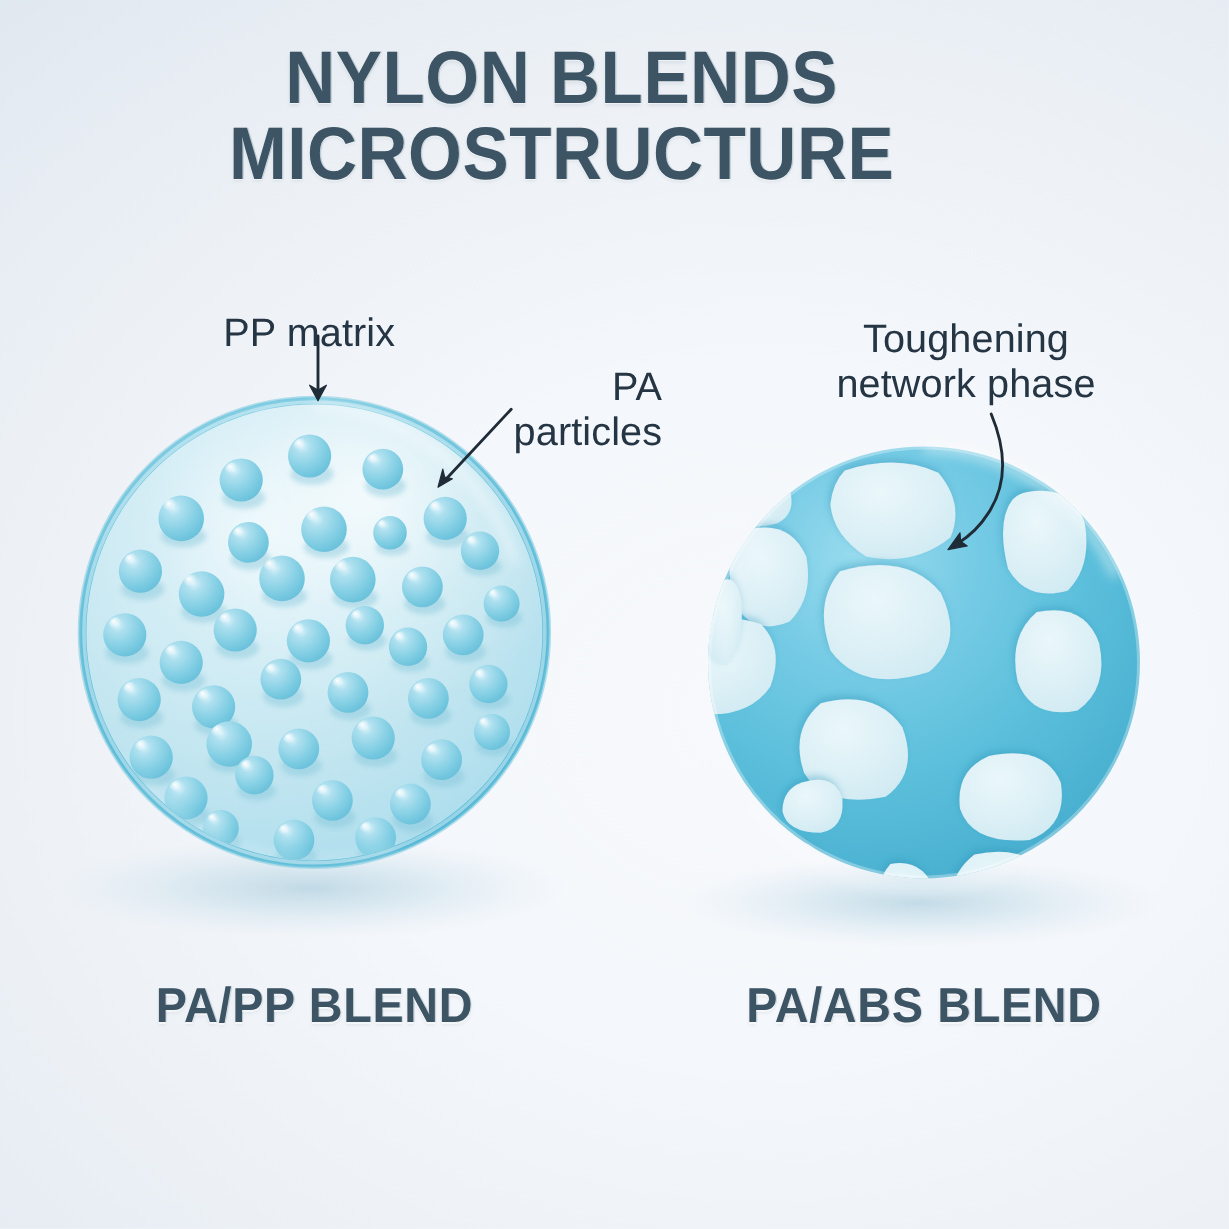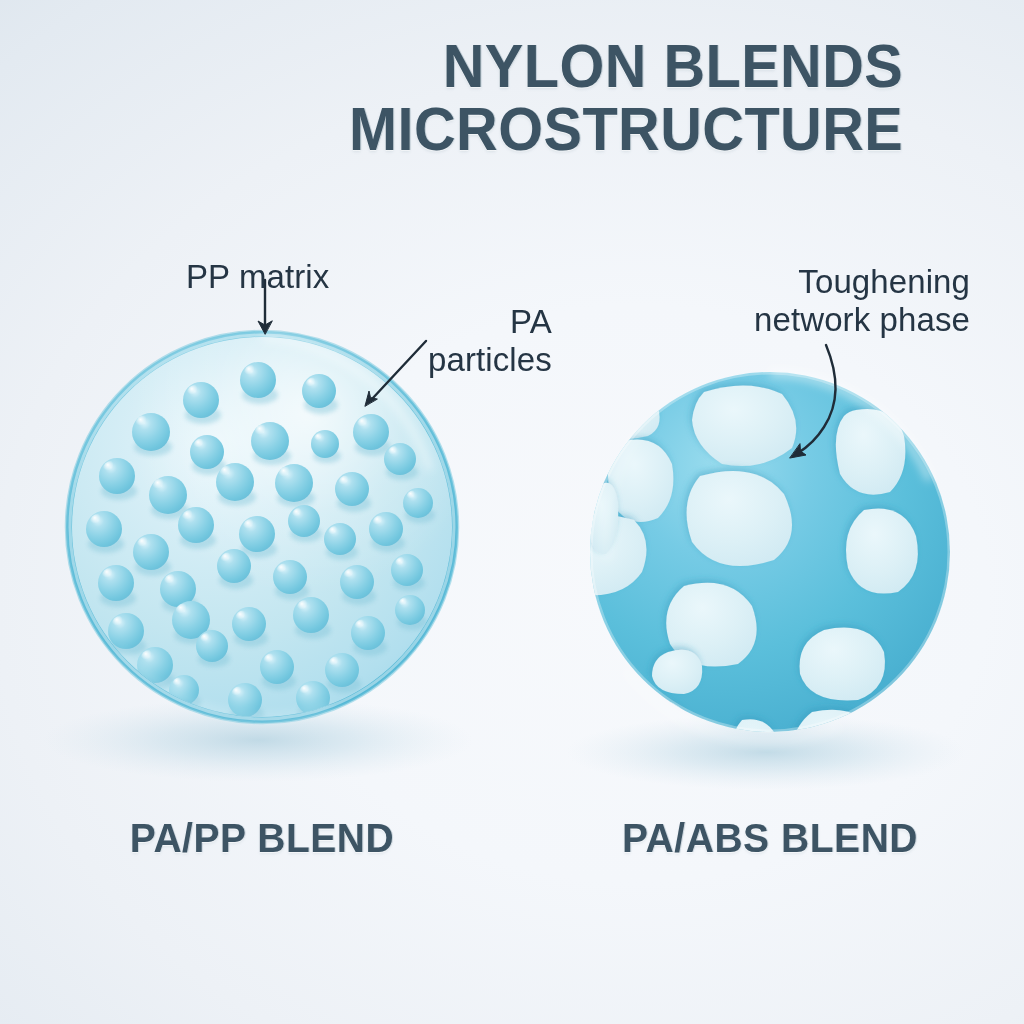--- a/index.html
+++ b/index.html
@@ -17,21 +17,21 @@
       radial-gradient(ellipse 1100px 900px at 62% 58%, #f7f9fc 0%, #f4f7fb 32%, #edf1f6 58%, #e3eaf1 82%, #dae3eb 100%),
       linear-gradient(135deg, #dbe4ec 0%, #eff3f8 45%, #f3f6fa 70%, #f1f4f8 100%);
   }
 
   
   #title-block {
     position: absolute;
     left: 0;
     top: 34px;
     width: 936px;
-    text-align: right;
+    text-align: center;
     line-height: 1.02;
   }
   .title-line {
     display: block;
     font-family: "Liberation Sans", sans-serif;
     font-weight: 700;
     font-size: 62px;
     letter-spacing: 0.5px;
     color: #3d5464;
     transform: scaleX(0.93);
@@ -62,21 +62,21 @@
     top: 303px;
     font-size: 33px;
     text-align: right;
     letter-spacing: 0.1px;
   }
   #annot-toughening {
     left: 640px;
     top: 263px;
     width: 330px;
     font-size: 33px;
-    text-align: right;
+    text-align: center;
     letter-spacing: 0.1px;
   }
 
   
   .caption {
     position: absolute;
     font-family: "Liberation Sans", sans-serif;
     font-weight: 700;
     font-size: 41px;
     letter-spacing: 0.6px;

